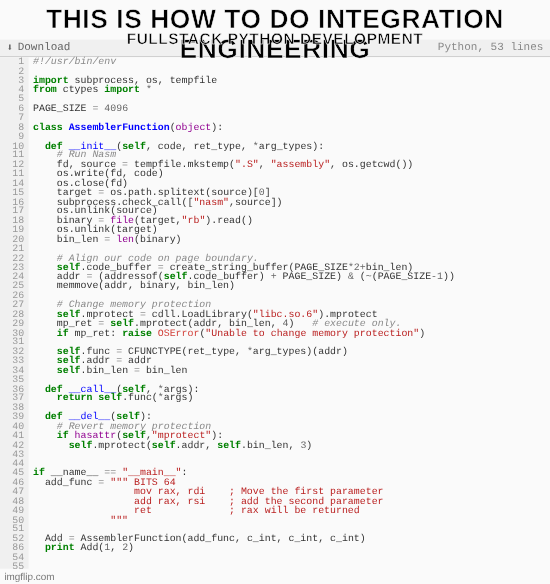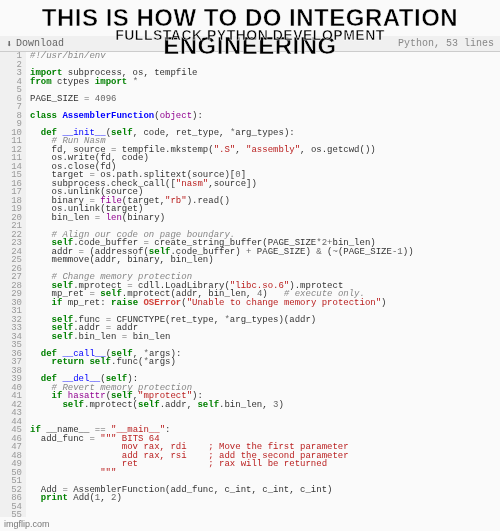--- a/index.html
+++ b/index.html
@@ -74,21 +74,21 @@
   .code .line { height: 8.5px; display: block; }
   .c-comment { color: #888; font-style: italic; }
   .c-keyword { color: #008000; font-weight: bold; }
   .c-def { color: #0000ff; font-weight: normal; }
   .c-builtin { color: #900090; }
   .c-string { color: #ba2121; }
   .c-number { color: #666; }
   .c-self { color: #008000; font-weight: bold; }
   .c-class { color: #0000ff; font-weight: bold; text-align: right; }
   .c-op { color: #666; }
-  .c-error { color: #d2413a; font-weight: bold; }
+  .c-error { color: #d2413a; font-weight: normal; }
   .watermark {
     position: absolute;
     bottom: 2px;
     left: 4px;
     font-size: 9px;
     color: #777;
     font-family: Arial, sans-serif;
     text-align: right;
   }
 </style>

